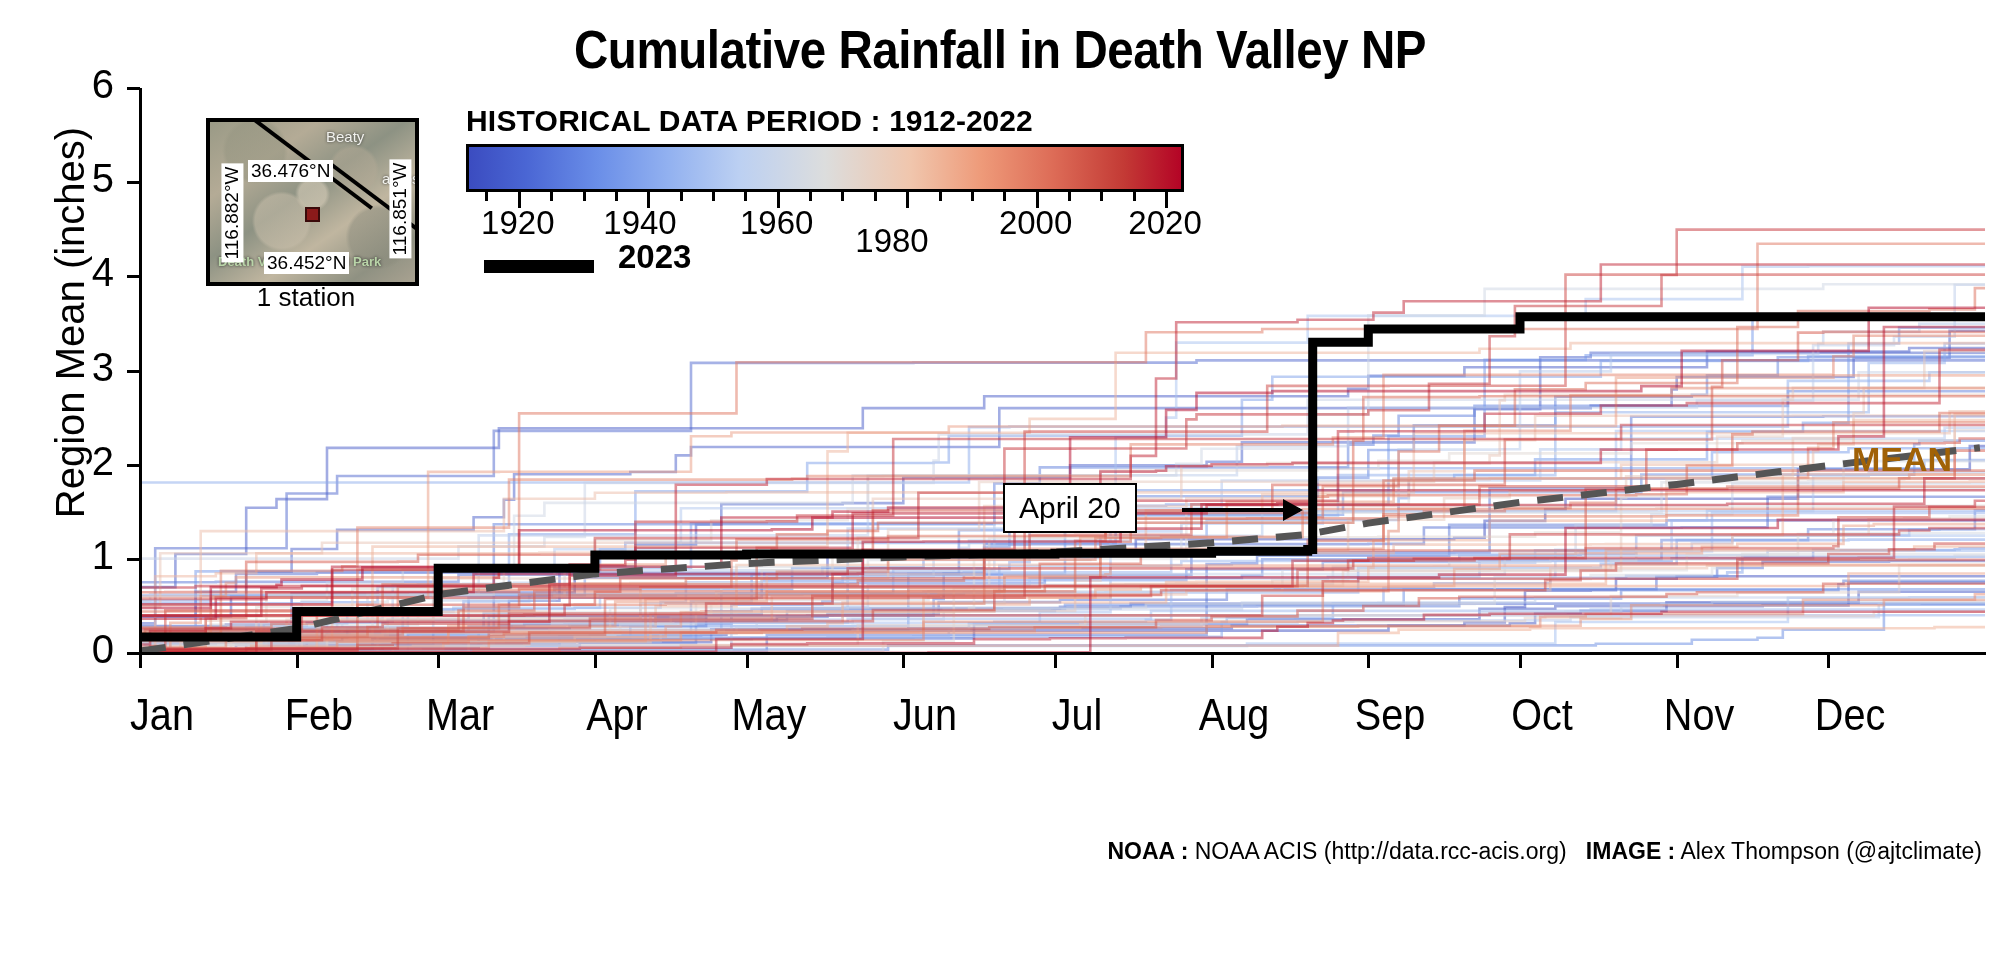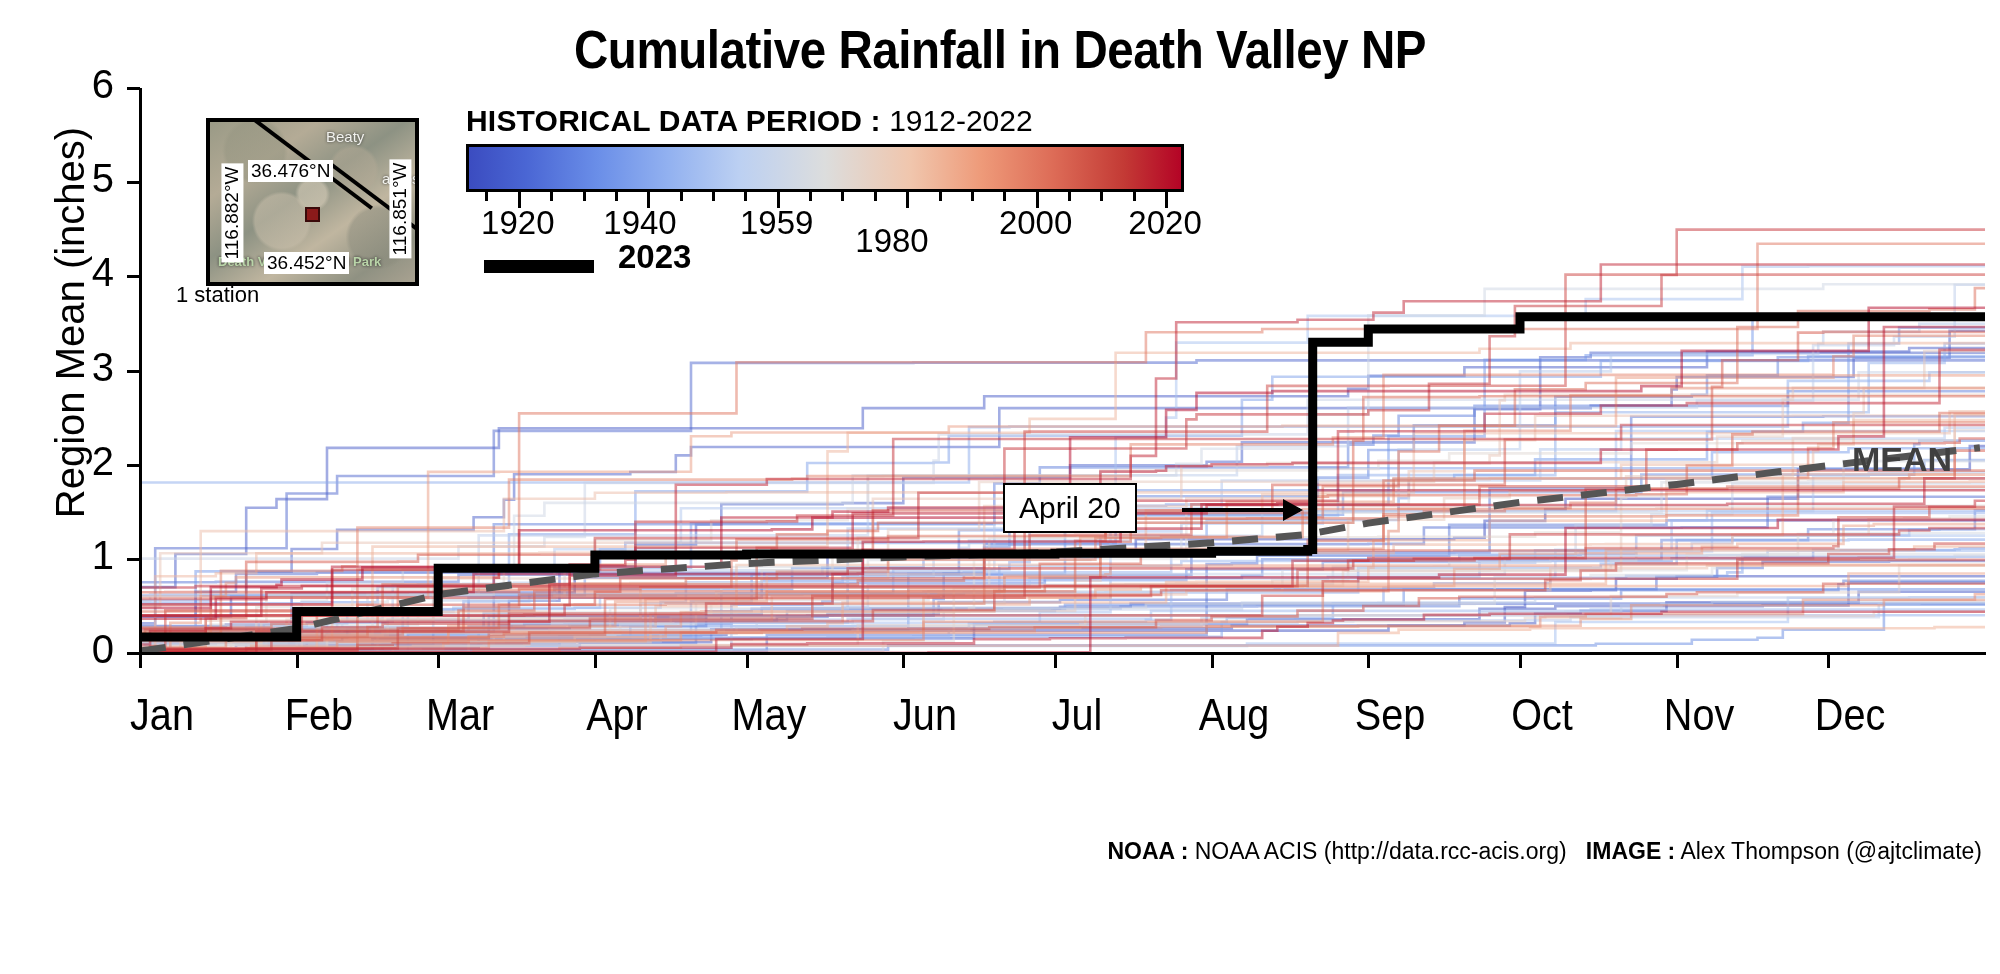--- a/index.html
+++ b/index.html
@@ -44,46 +44,46 @@
       overflow:hidden;}
   .map-road{position:absolute;background:#000;height:4px;transform-origin:left center;}
   #station-dot{position:absolute;left:95px;top:85px;width:11px;height:11px;
       background:#8b1a1a;border:2px solid #3a0a0a;}
   .coord-label{position:absolute;background:#fff;color:#000;font-size:19px;
       padding:1px 3px;white-space:nowrap;line-height:1.05;}
   .map-place{position:absolute;font-size:15px;color:#f2f2ee;font-weight:normal;
       text-shadow:0 0 3px #333;white-space:nowrap;}
   .map-park{position:absolute;font-size:13px;color:#b9d4a8;font-weight:bold;
       text-shadow:0 0 3px #2a2a2a;white-space:nowrap;}
-  #inset-caption{position:absolute;left:-20px;top:170px;width:260px;font-size:22px;}
+  #inset-caption{position:absolute;left:-20px;top:170px;width:260px;text-align:center;font-size:26px;}
 
   
   #cb-wrap{position:absolute;left:466px;top:112px;width:720px;height:160px;}
   #cb-title{position:absolute;left:0;top:-8px;font-size:30px;white-space:nowrap;}
   #cb-title b{font-weight:bold;letter-spacing:.2px;}
-  #cb-title span.range{font-weight:normal;}
+  #cb-title span.range{font-weight:bold;}
   #cb-bar{position:absolute;left:0;top:32px;width:712px;height:42px;border:3px solid #000;
       background:linear-gradient(to right,
         #3b4cc0 0%, #4a66d4 8%, #6a8ee8 18%, #92b1f0 28%, #bcd0f2 38%,
         #dcdddd 50%, #f0c6ad 62%, #ee9a79 72%, #dd6c57 82%, #c33a35 92%, #b40426 100%);}
   .cb-tick{position:absolute;top:77px;width:3px;height:12px;background:#000;}
   .cb-tick.major{height:19px;}
   .cb-label{position:absolute;top:92px;width:140px;text-align:center;font-size:33px;}
   #legend-2023-line{position:absolute;left:18px;top:148px;width:110px;height:13px;background:#000;}
   #legend-2023-label{position:absolute;left:152px;top:126px;font-size:33px;font-weight:bold;}
 
   
   #annot-box{position:absolute;left:1003px;top:483px;padding:6px 14px;background:#fff;
       border:2.5px solid #000;font-size:30px;white-space:nowrap;}
   #annot-arrow{position:absolute;left:1182px;top:508px;width:118px;height:4px;background:#000;}
   #annot-arrow:after{content:"";position:absolute;right:-3px;top:-9px;
       border-left:20px solid #000;border-top:11px solid transparent;border-bottom:11px solid transparent;}
 
   
-  #mean-label{position:absolute;left:1852px;top:440px;font-size:34px;font-weight:bold;color:#404040;}
+  #mean-label{position:absolute;left:1852px;top:440px;font-size:34px;font-weight:bold;color:#a16207;}
 
   
   #attribution{position:absolute;right:18px;top:838px;font-size:23px;white-space:nowrap;}
   #attribution b{font-weight:bold;}
 
   svg{display:block;}
 </style>
 </head>
 <body>
 
@@ -303,21 +303,21 @@
       <div class="cb-tick" style="left: 472.509px;"></div>
       <div class="cb-tick" style="left: 504.873px;"></div>
       <div class="cb-tick" style="left: 537.236px;"></div>
       <div class="cb-tick major" style="left: 569.6px;"></div>
       <div class="cb-tick" style="left: 601.964px;"></div>
       <div class="cb-tick" style="left: 634.327px;"></div>
       <div class="cb-tick" style="left: 666.691px;"></div>
       <div class="cb-tick major" style="left: 699.055px;"></div>
       <div class="cb-label" style="left: -18.2182px;">1920</div>
       <div class="cb-label" style="left: 104px;">1940</div>
-      <div class="cb-label" style="left: 240.691px;">1959</div>
+      <div class="cb-label" style="left: 240.691px;">1960</div>
       <div class="cb-label" style="left: 356px; margin-top: 18px;">1980</div>
       <div class="cb-label" style="left: 499.6px;">2000</div>
       <div class="cb-label" style="left: 629.055px;">2020</div>
     </div>
   <div id="legend-2023-line"></div>
   <div id="legend-2023-label">2023</div>
 </div>
 
 <div id="annot-box">April 20</div>
 <div id="annot-arrow"></div>

